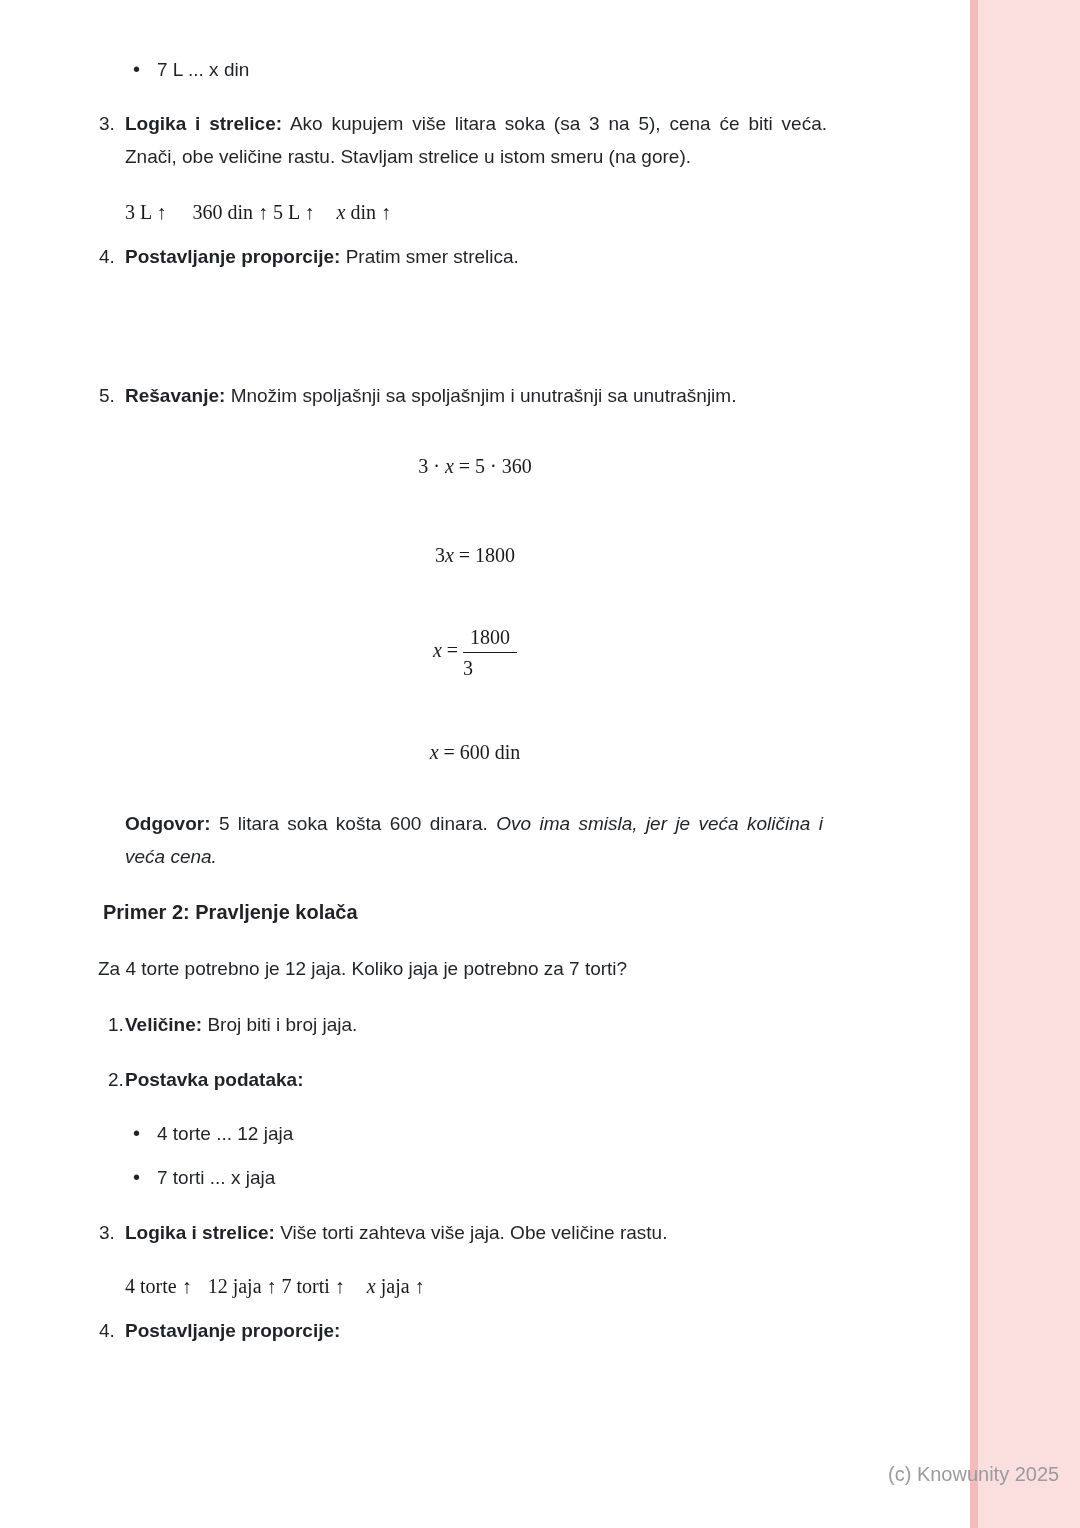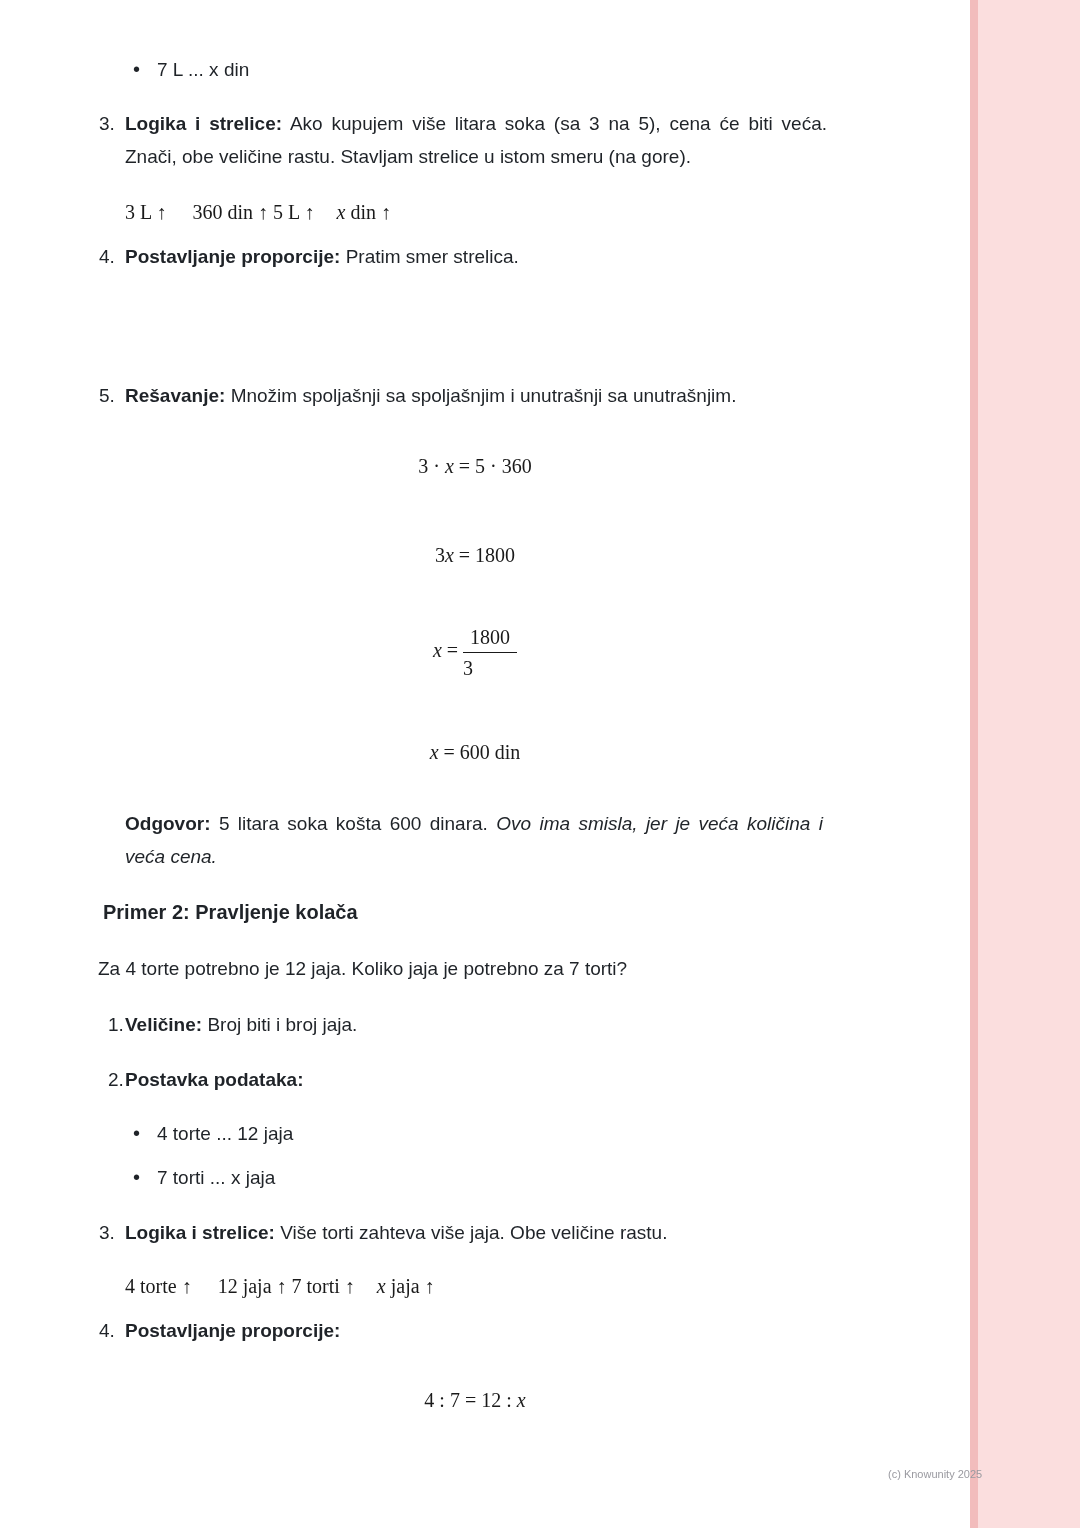--- a/index.html
+++ b/index.html
@@ -22,21 +22,21 @@
   .mi{font-style:italic;}
   .frac{display:inline-block;vertical-align:middle;text-align:left;line-height:30px;}
   .fnum{display:block;border-bottom:1.6px solid var(--math,#1a1a1a);padding:0 7px;}
   .fden{display:block;}
   .bullet-row{display:flex;}
   .marker{flex:0 0 24px;font-size:20px;}
   .btxt{flex:1;}
   .heading2{font-size:20px;font-weight:700;}
   .stripe{position:absolute;top:0;bottom:0;left:978px;right:0;background:var(--stripe,#fbdede);}
   .stripe-line{position:absolute;top:0;bottom:0;left:970px;width:8px;background:var(--stripe_line,#f2bcbc);}
-  .watermark{position:absolute;left:888px;top:1464px;font-size:11px;line-height:20px;color:var(--watermark,#9a9aa0);}
+  .watermark{position:absolute;left:888px;top:1464px;font-size:20px;line-height:20px;color:var(--watermark,#9a9aa0);}
   .ital{font-style:italic;}
 </style>
 </head>
 <body>
 
 <div class="page">
 
   <div class="stripe-line"></div>
   <div class="stripe"></div>
 
@@ -107,27 +107,24 @@
     <span class="marker">•</span>
     <span class="btxt">7 torti ... x jaja</span>
   </div>
 
   <div class="blk item" style="left:99px;top:1216px;width:728px;">
     <span class="num">3.</span>
     <div class="itxt"><span class="lbl">Logika i strelice:</span> <span>Više torti zahteva više jaja. Obe veličine rastu.</span></div>
   </div>
 
   <div class="blk math" style="left:125px;top:1270px;">
-    <span style="margin-right:26px;">4 torte ↑</span><span>12 jaja ↑ 7 torti ↑</span><span class="mi" style="margin-left:22px;">x</span><span> jaja ↑</span>
+    <span style="margin-right:16px;">4 torte ↑</span><span>12 jaja ↑ 7 torti ↑</span><span class="mi" style="margin-left:22px;">x</span><span> jaja ↑</span>
   </div>
 
   <div class="blk item" style="left:99px;top:1314px;width:728px;">
     <span class="num">4.</span>
     <div class="itxt"><span class="lbl">Postavljanje proporcije:</span></div>
   </div>
 
-  <div class="blk math mctr" style="top:1384px;">
-    <span>4 : 7 = 12 : </span><span class="mi">x</span>
-  </div>
 
   <div class="watermark">(c) Knowunity 2025</div>
 
 </div>
 
 </body></html>

